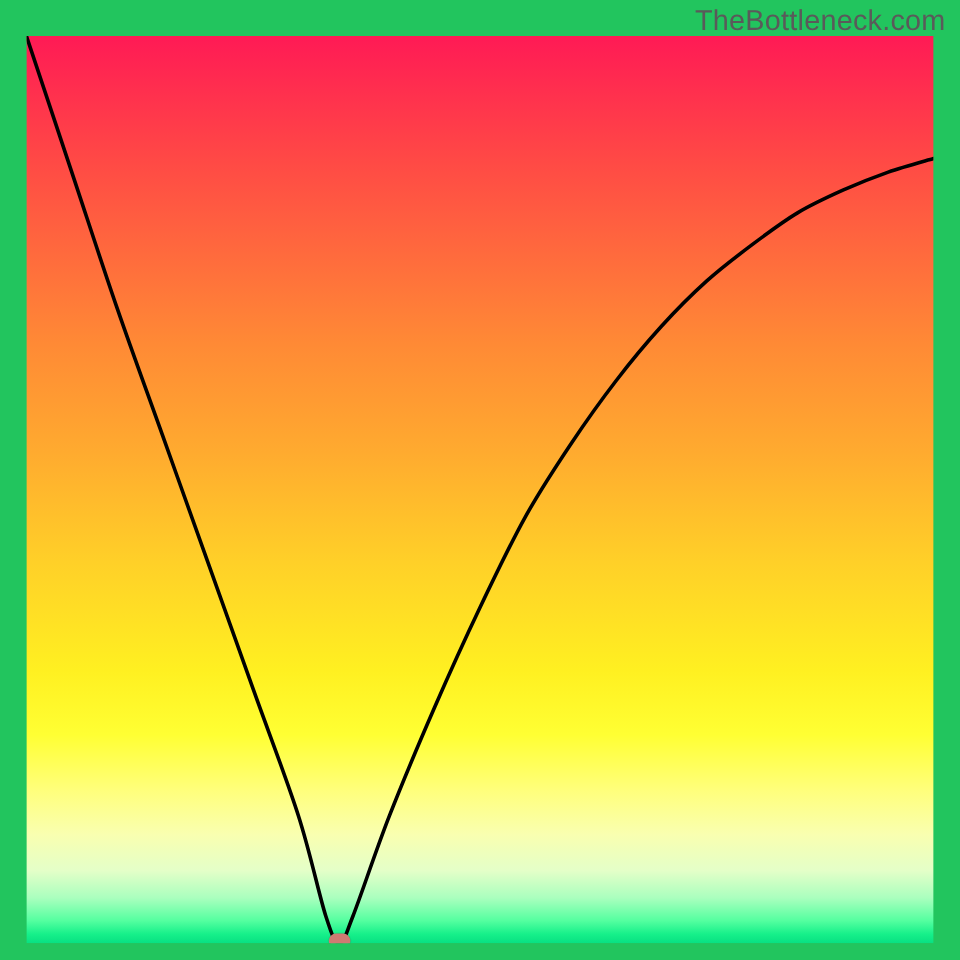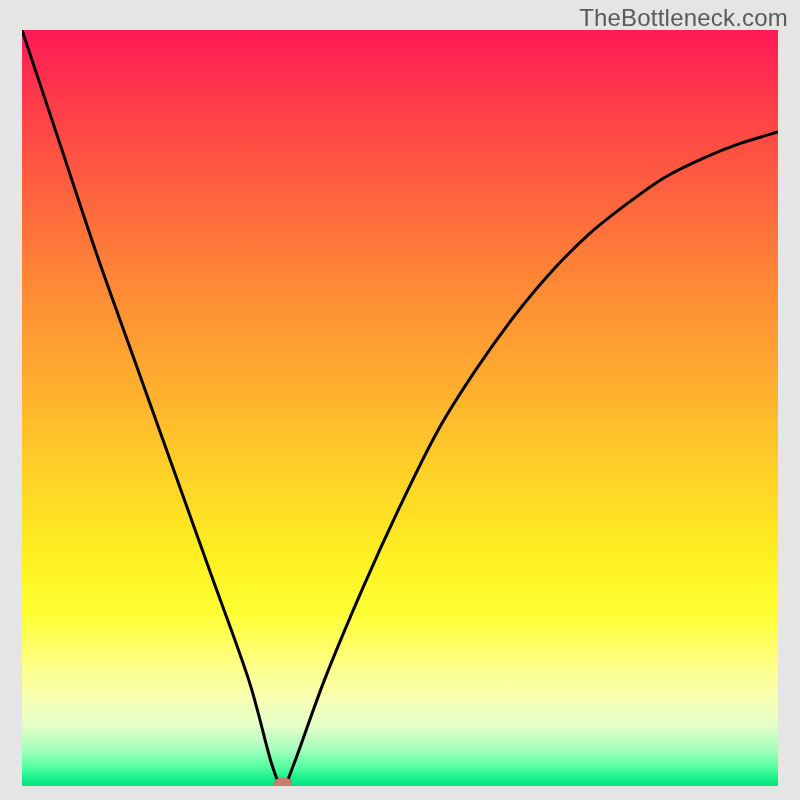--- a/index.html
+++ b/index.html
@@ -1,20 +1,20 @@
 <!DOCTYPE html>
 <html><head>
 <meta charset="utf-8">
 <style>
   * { margin: 0; padding: 0; box-sizing: border-box; }
   html, body { width: 800px; height: 800px; overflow: hidden; background: #000; }
   .outer {
     width: 800px;
     height: 800px;
-    background: #e5e5e5;
+    background: #22c55e;
     position: relative;
   }
   .watermark {
     position: absolute;
     top: 4px;
     right: 12px;
     font-family: Arial, Helvetica, sans-serif;
     font-size: 24px;
     font-weight: 500;
     color: #5a5a5a;

